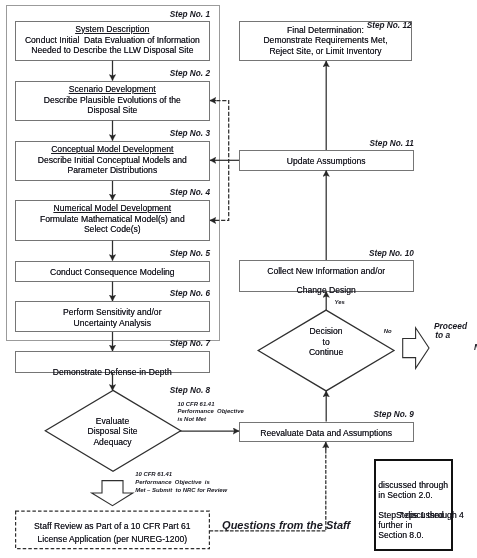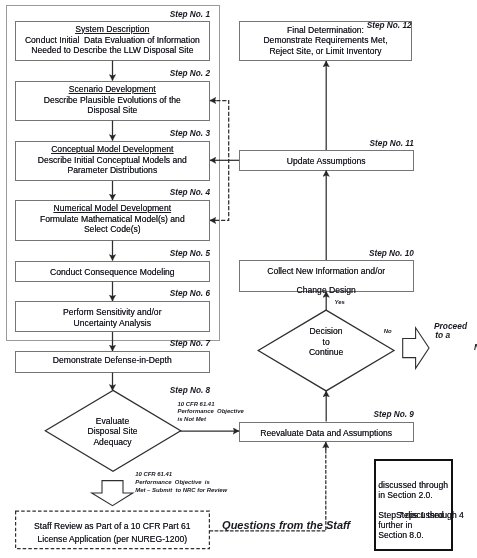--- a/index.html
+++ b/index.html
@@ -61,21 +61,21 @@
   <div class="tx c" style="left:112.3px;top:104.82px;">Disposal Site</div>
   <div class="tx c" style="left:112.3px;top:143.72px;"><u class="tt">Conceptual Model Development</u></div>
   <div class="tx c" style="left:112.3px;top:154.62px;">Describe Initial Conceptual Models and</div>
   <div class="tx c" style="left:112.3px;top:164.92px;">Parameter Distributions</div>
   <div class="tx c" style="left:112.3px;top:203.22px;"><u class="tt">Numerical Model Development</u></div>
   <div class="tx c" style="left:112.3px;top:214.12px;">Formulate Mathematical Model(s) and</div>
   <div class="tx c" style="left:112.3px;top:224.42px;">Select Code(s)</div>
   <div class="tx c" style="left:112.3px;top:266.82px;">Conduct Consequence Modeling</div>
   <div class="tx c" style="left:112.3px;top:307.32px;">Perform Sensitivity and/or</div>
   <div class="tx c" style="left:112.3px;top:317.72px;">Uncertainty Analysis</div>
-  <div class="tx c" style="left:112.3px;top:355px;">Demonstrate Defense-in-Depth</div>
+  <div class="tx c" style="left:112.3px;top:367px;">Demonstrate Defense-in-Depth</div>
   <div class="tx c" style="left:112.5px;top:415.82px;">Evaluate</div>
   <div class="tx c" style="left:112.5px;top:426.32px;">Disposal Site</div>
   <div class="tx c" style="left:112.5px;top:436.52px;">Adequacy</div>
   <div class="tx c" style="left:326.2px;top:427.52px;">Reevaluate Data and Assumptions</div>
   <div class="tx c" style="left:326.2px;top:266.12px;">Collect New Information and/or</div>
   <div class="tx c" style="left:326.2px;top:276.52px;margin-top:8px;">Change Design</div>
   <div class="tx c" style="left:326.2px;top:156.02px;">Update Assumptions</div>
   <div class="tx c" style="left:325.5px;top:24.82px;">Final Determination:</div>
   <div class="tx c" style="left:325.5px;top:35.22px;">Demonstrate Requirements Met,</div>
   <div class="tx c" style="left:325.5px;top:45.52px;">Reject Site, or Limit Inventory</div>

